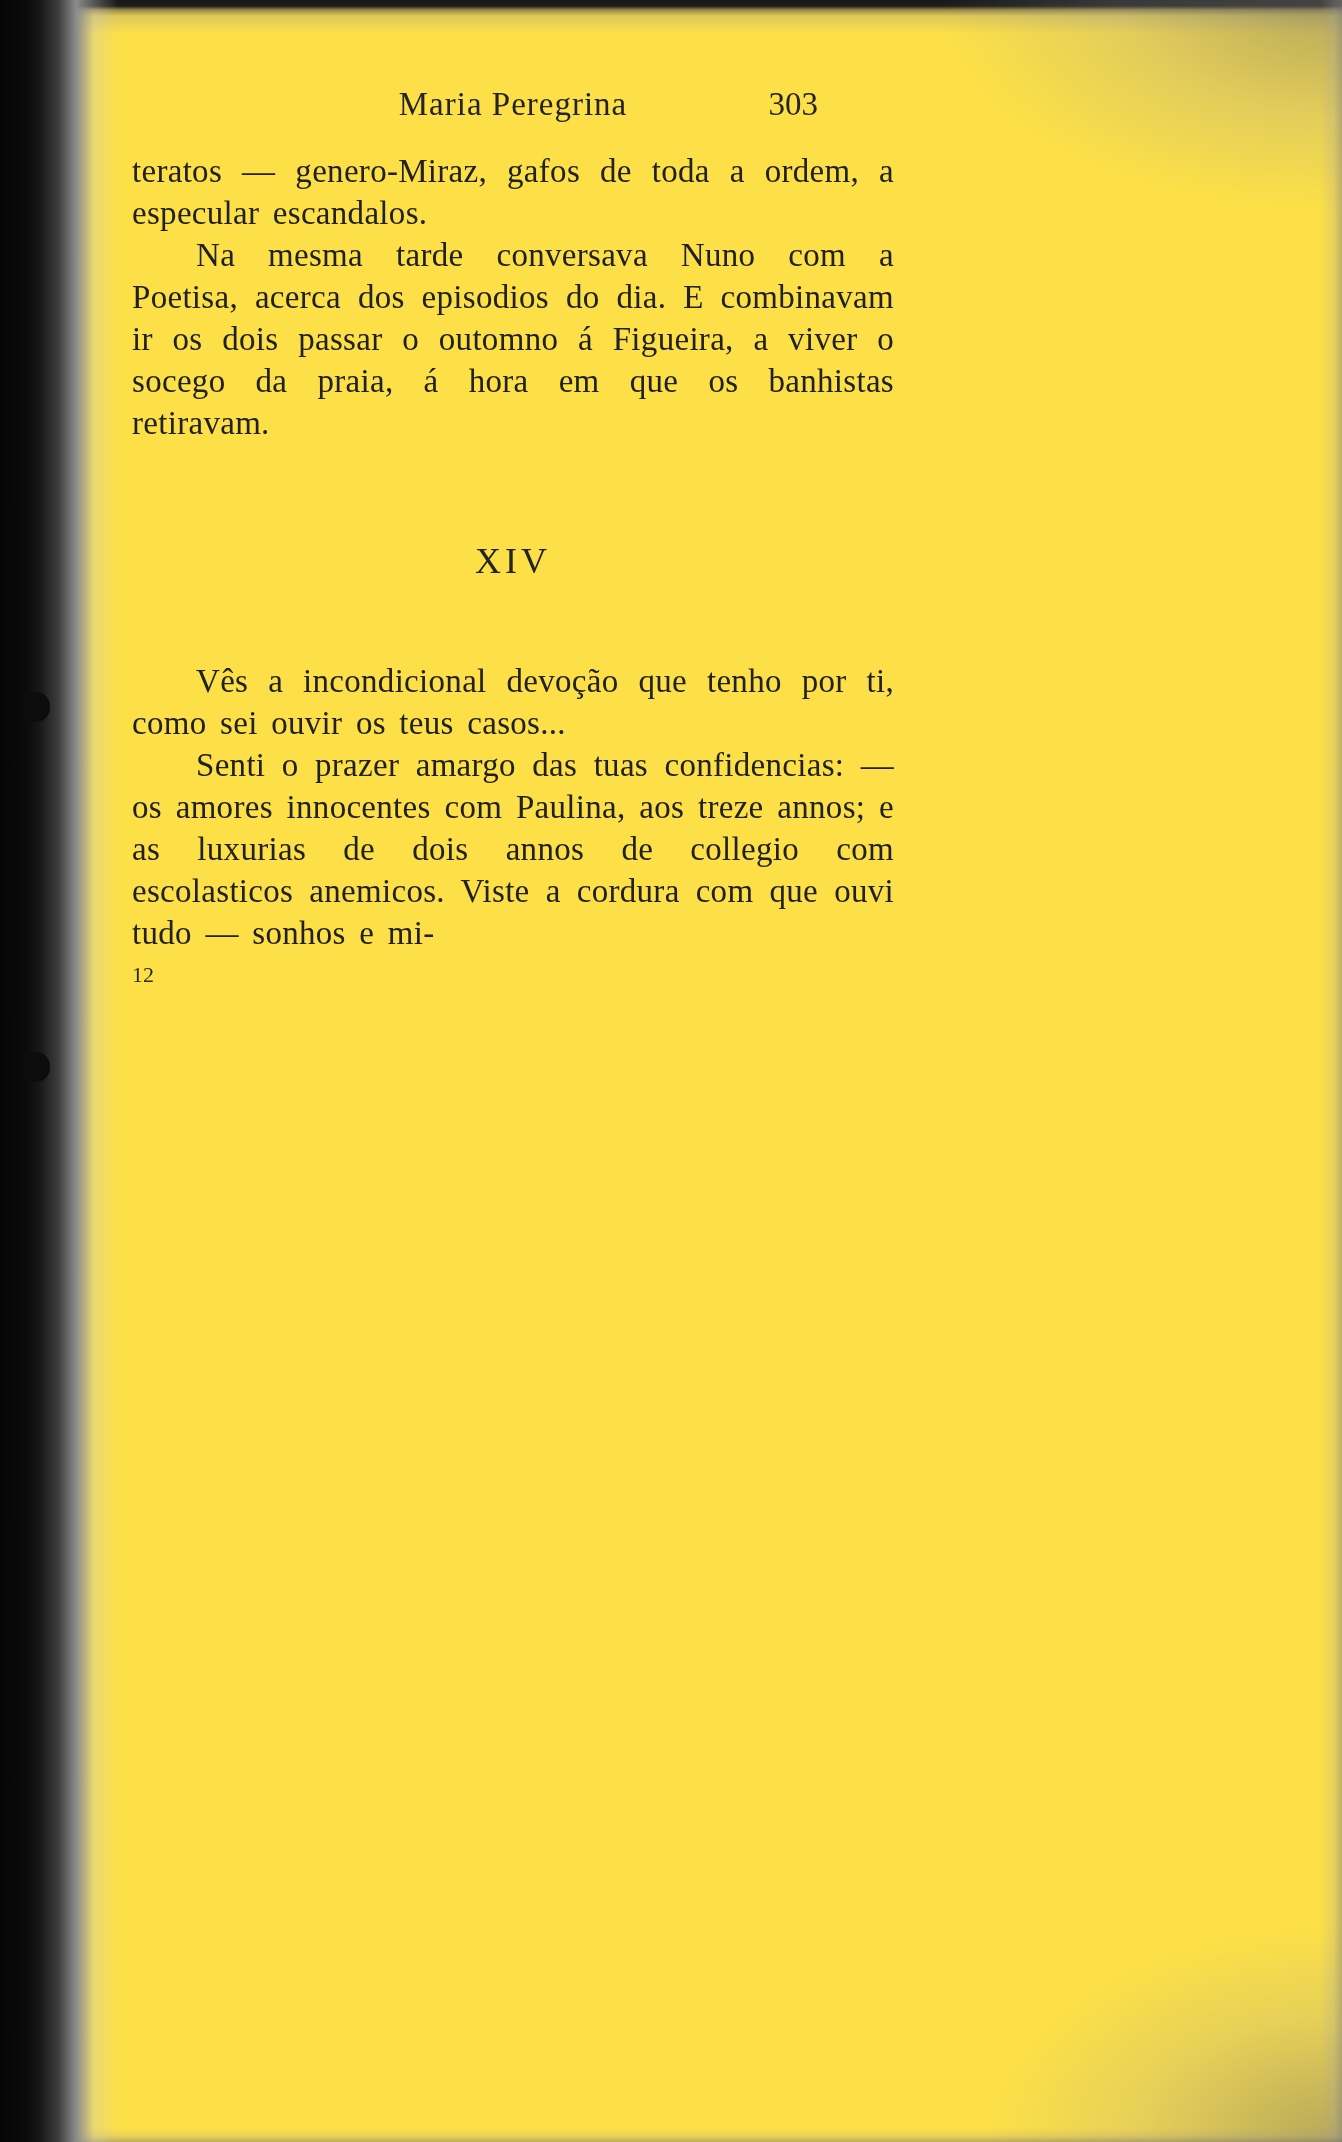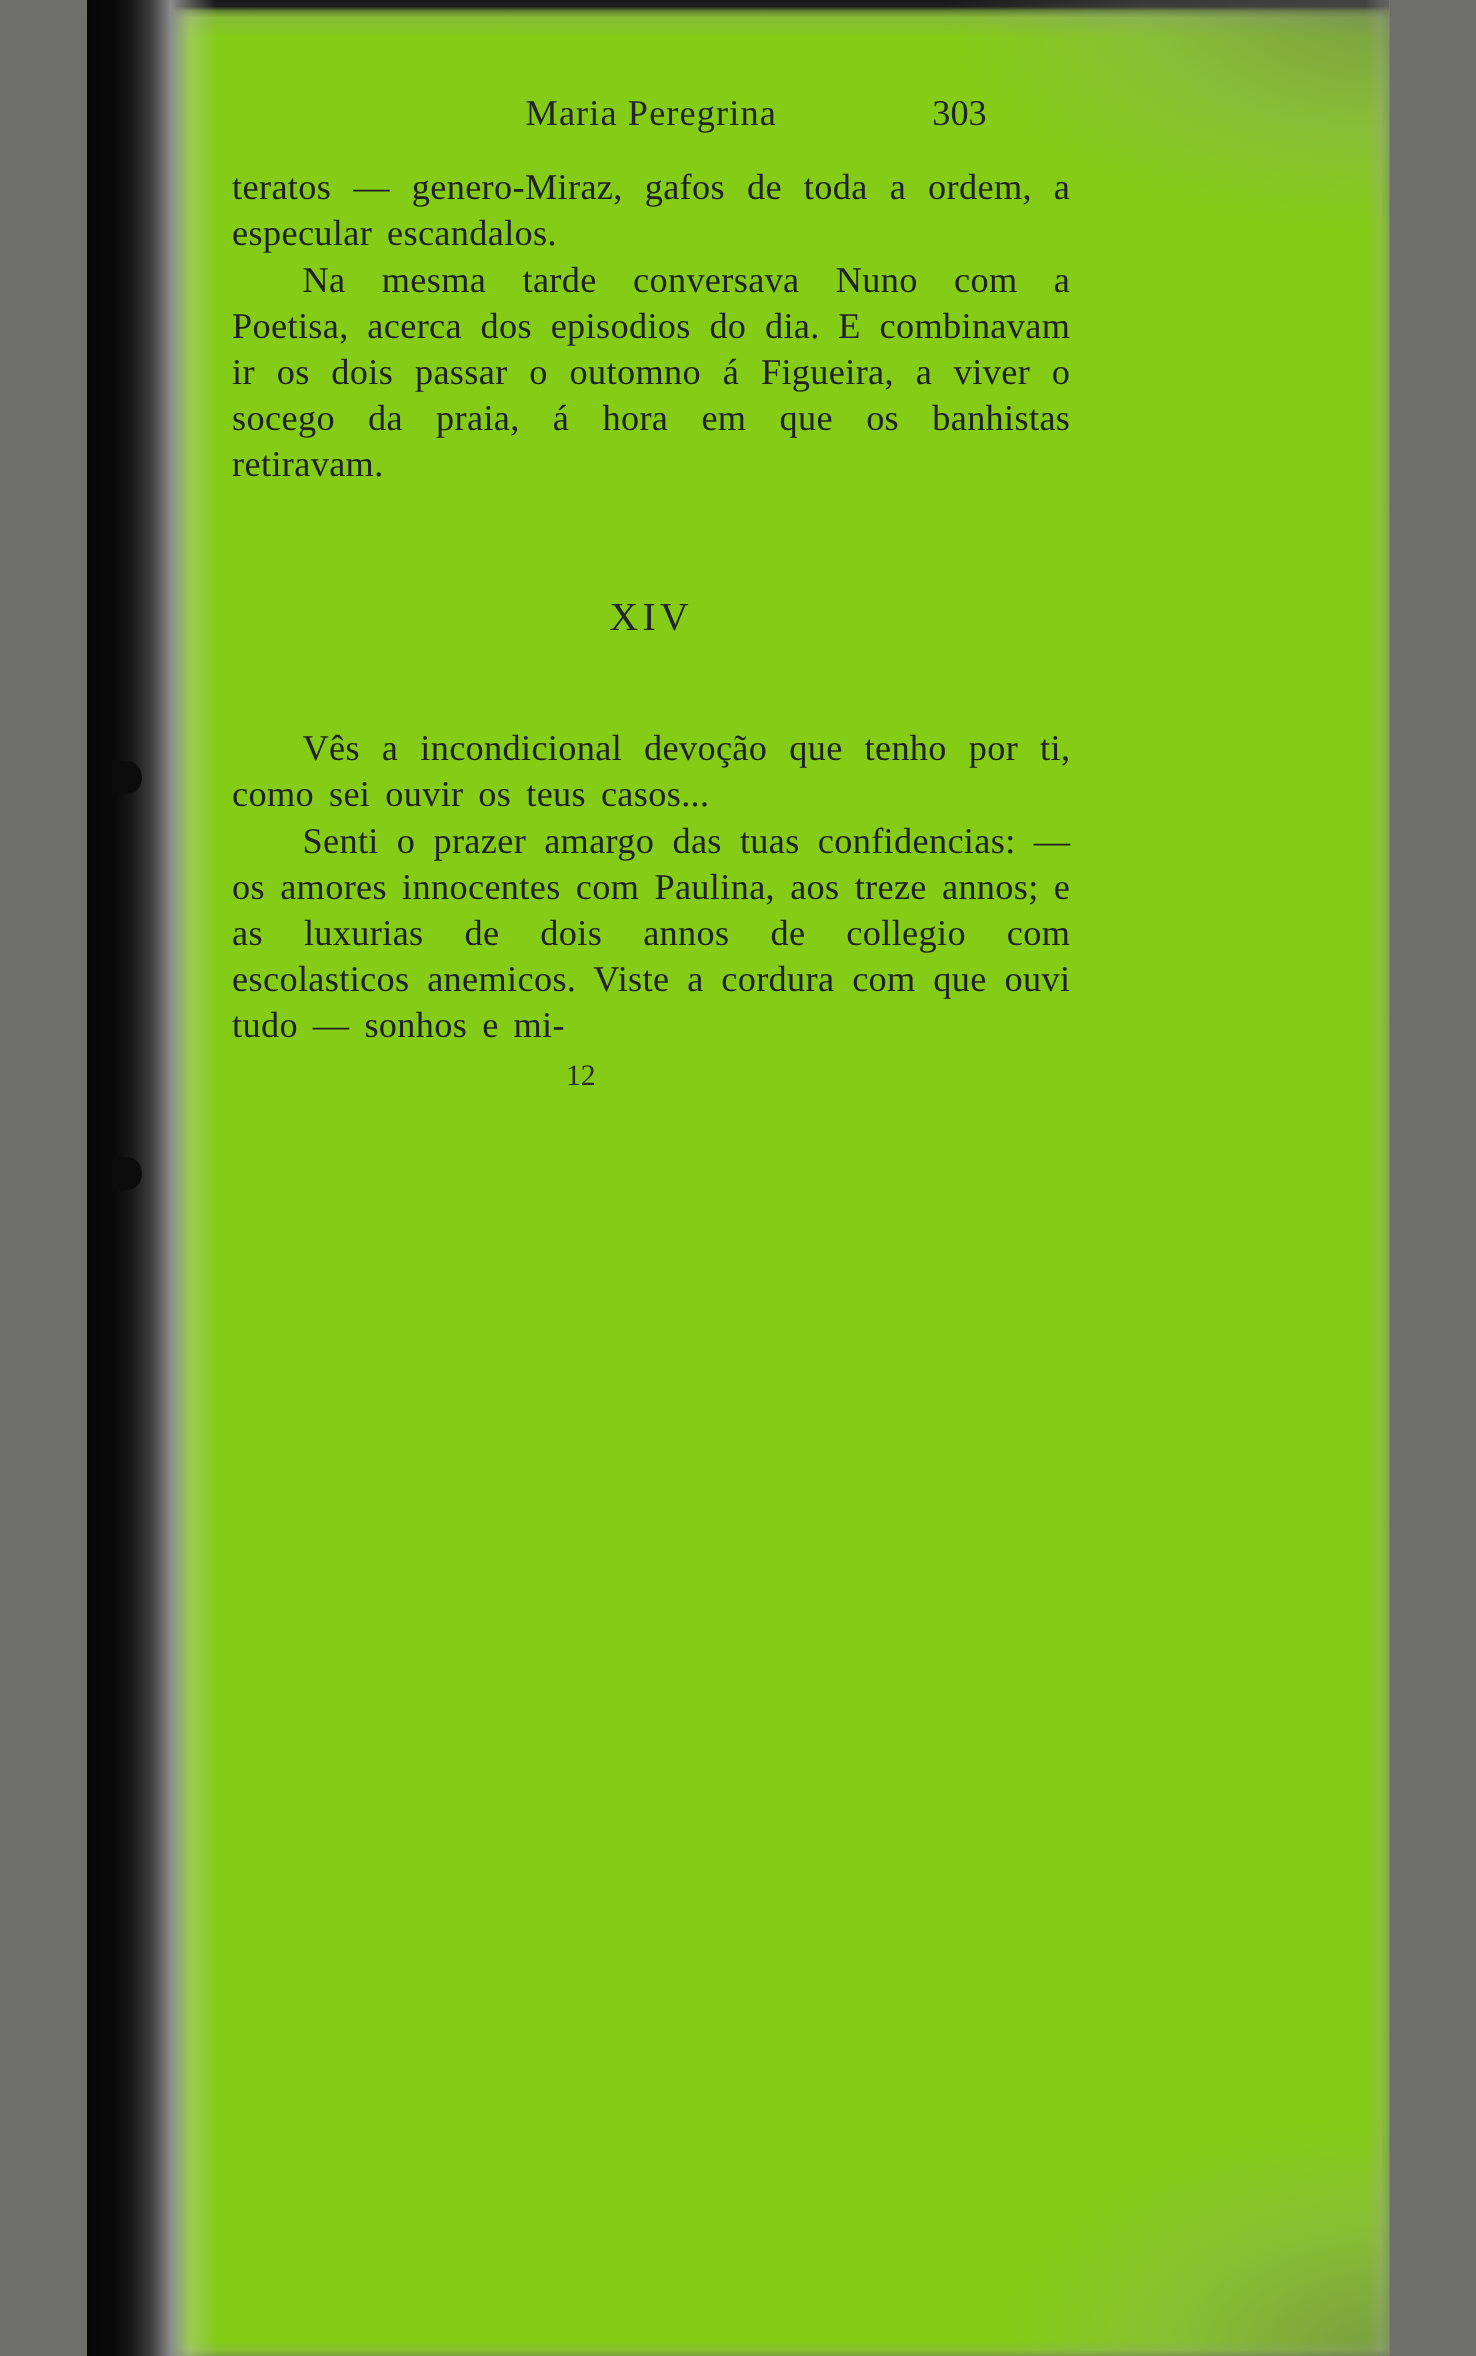--- a/index.html
+++ b/index.html
@@ -1,22 +1,22 @@
 <!DOCTYPE html>
 <html lang="pt"><head>
 <meta charset="utf-8">
 <style>
   * { margin: 0; padding: 0; box-sizing: border-box; }
   html, body { background: #6e6e6c; }
   .page {
     position: relative;
-    width: 1184px;
+    width: 1342px;
     height: 2142px;
     margin: 0 auto;
-    background: #84cc16;
+    background: #fde047;
     overflow: hidden;
     font-family: "Liberation Serif", "DejaVu Serif", serif;
     color: #1f1f1f;
   }
 
   
   .edge-top {
     position: absolute; left: 0; top: 0; width: 100%; height: 34px;
     background: linear-gradient(to bottom,
       #181818 0px, #1d1d1d 6px,
@@ -89,22 +89,22 @@
     color: #212121;
   }
   .para.indent { text-indent: 64px; }
   .chapter-heading {
     font-size: 36px; font-weight: normal;
     text-align: center; letter-spacing: 4px;
     margin: 96px 0 78px 0;
     color: #242424;
   }
   .signature-mark {
-    text-align: center; padding-right: 128px;
-    font-size: 27px; margin-top: 8px; color: #2a2a2a;
+    text-align: left; padding-right: 128px;
+    font-size: 22px; margin-top: 8px; color: #2a2a2a;
   }
 </style>
 </head>
 <body>
 
 <div class="page">
 
   <div class="edge-top"></div>
   <div class="corner-top-right"></div>
   <div class="corner-bottom-right"></div>

